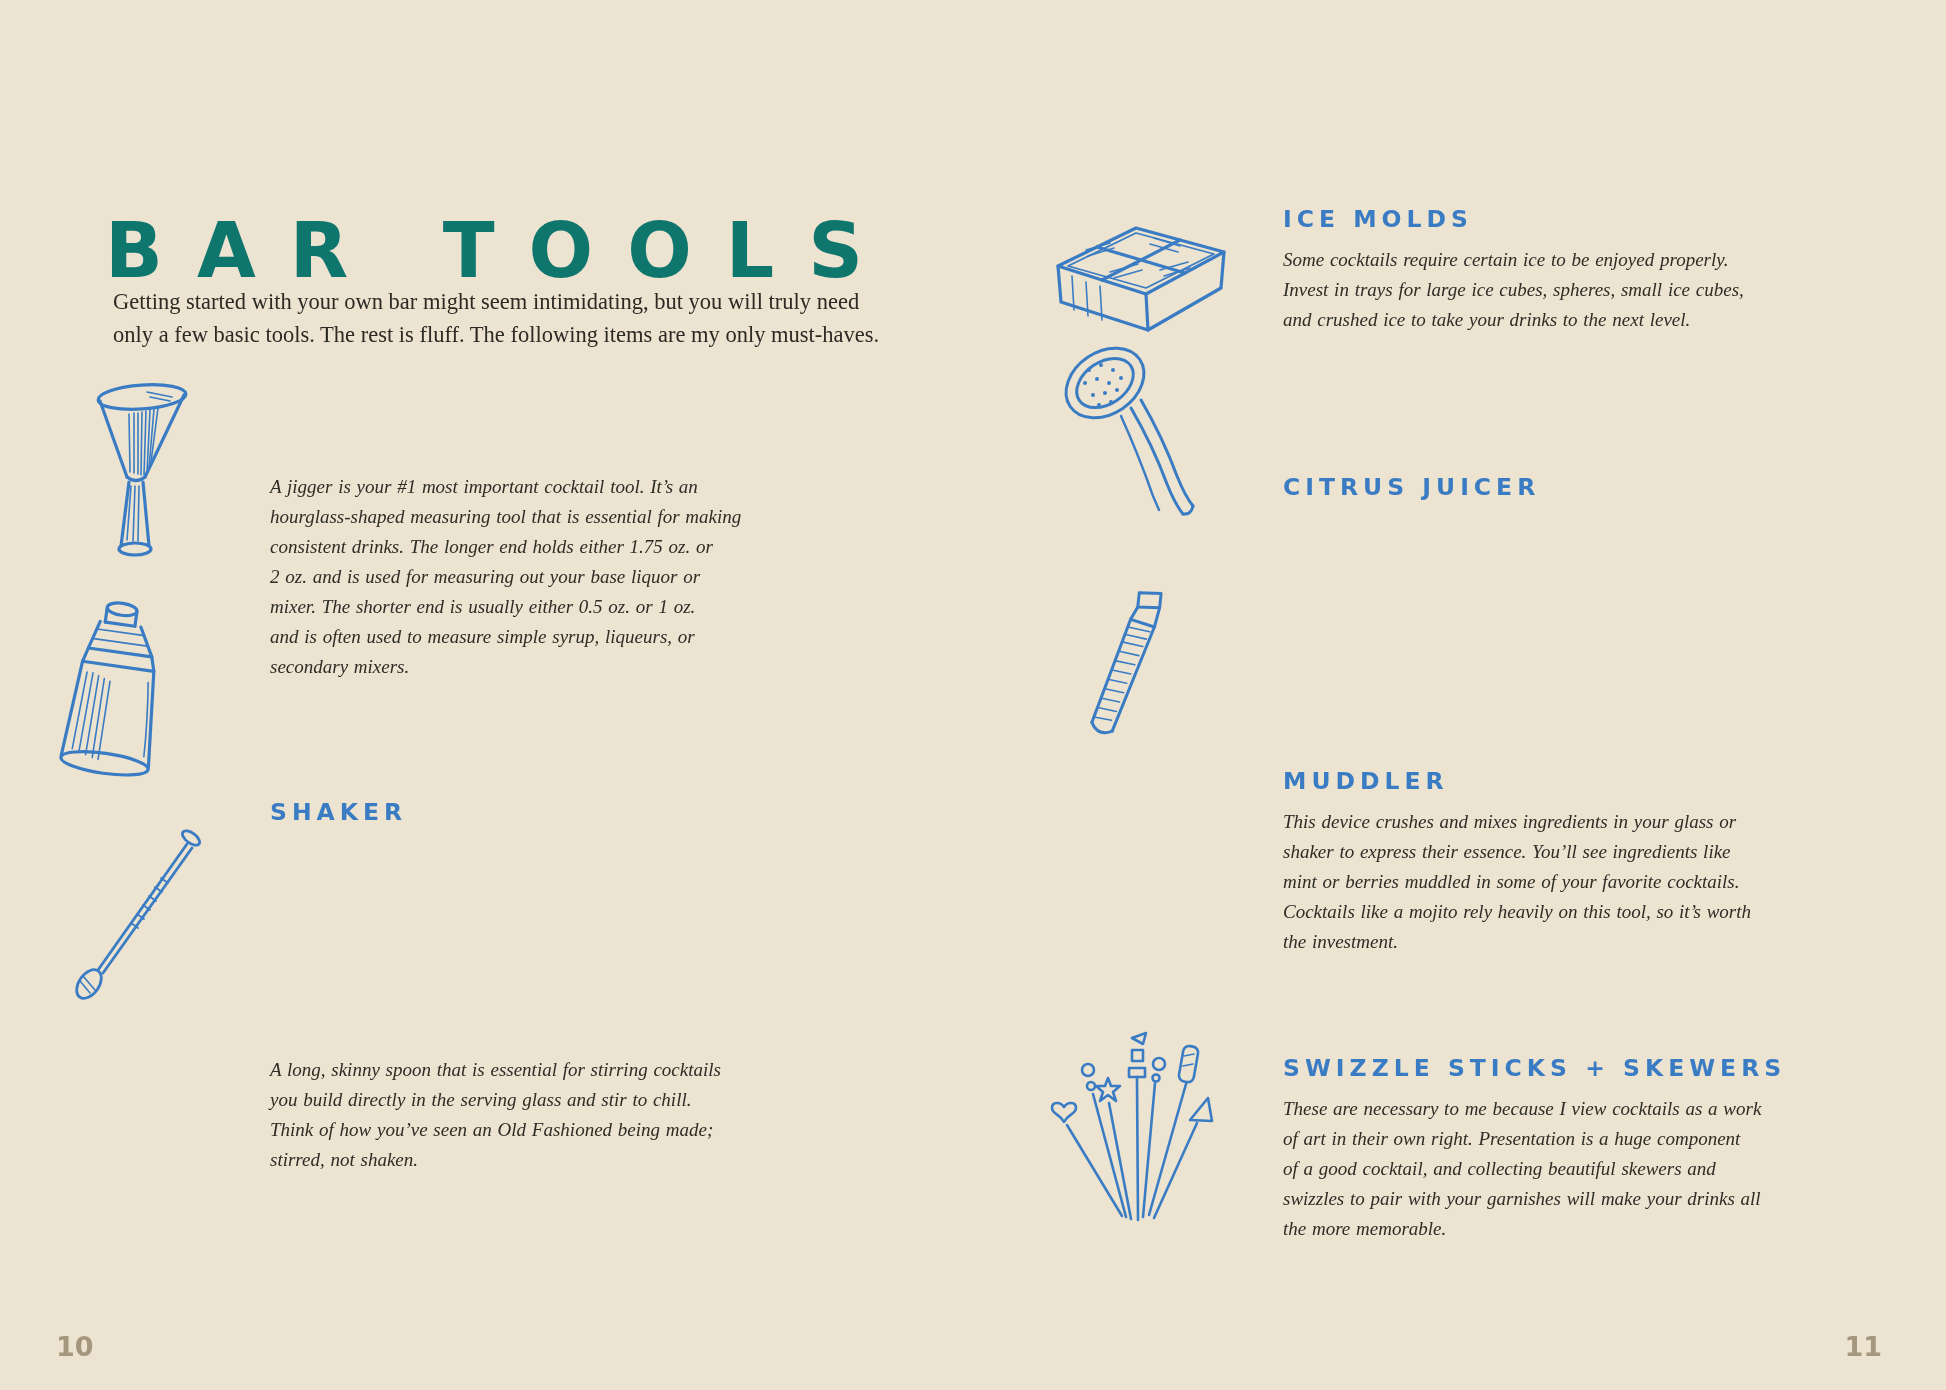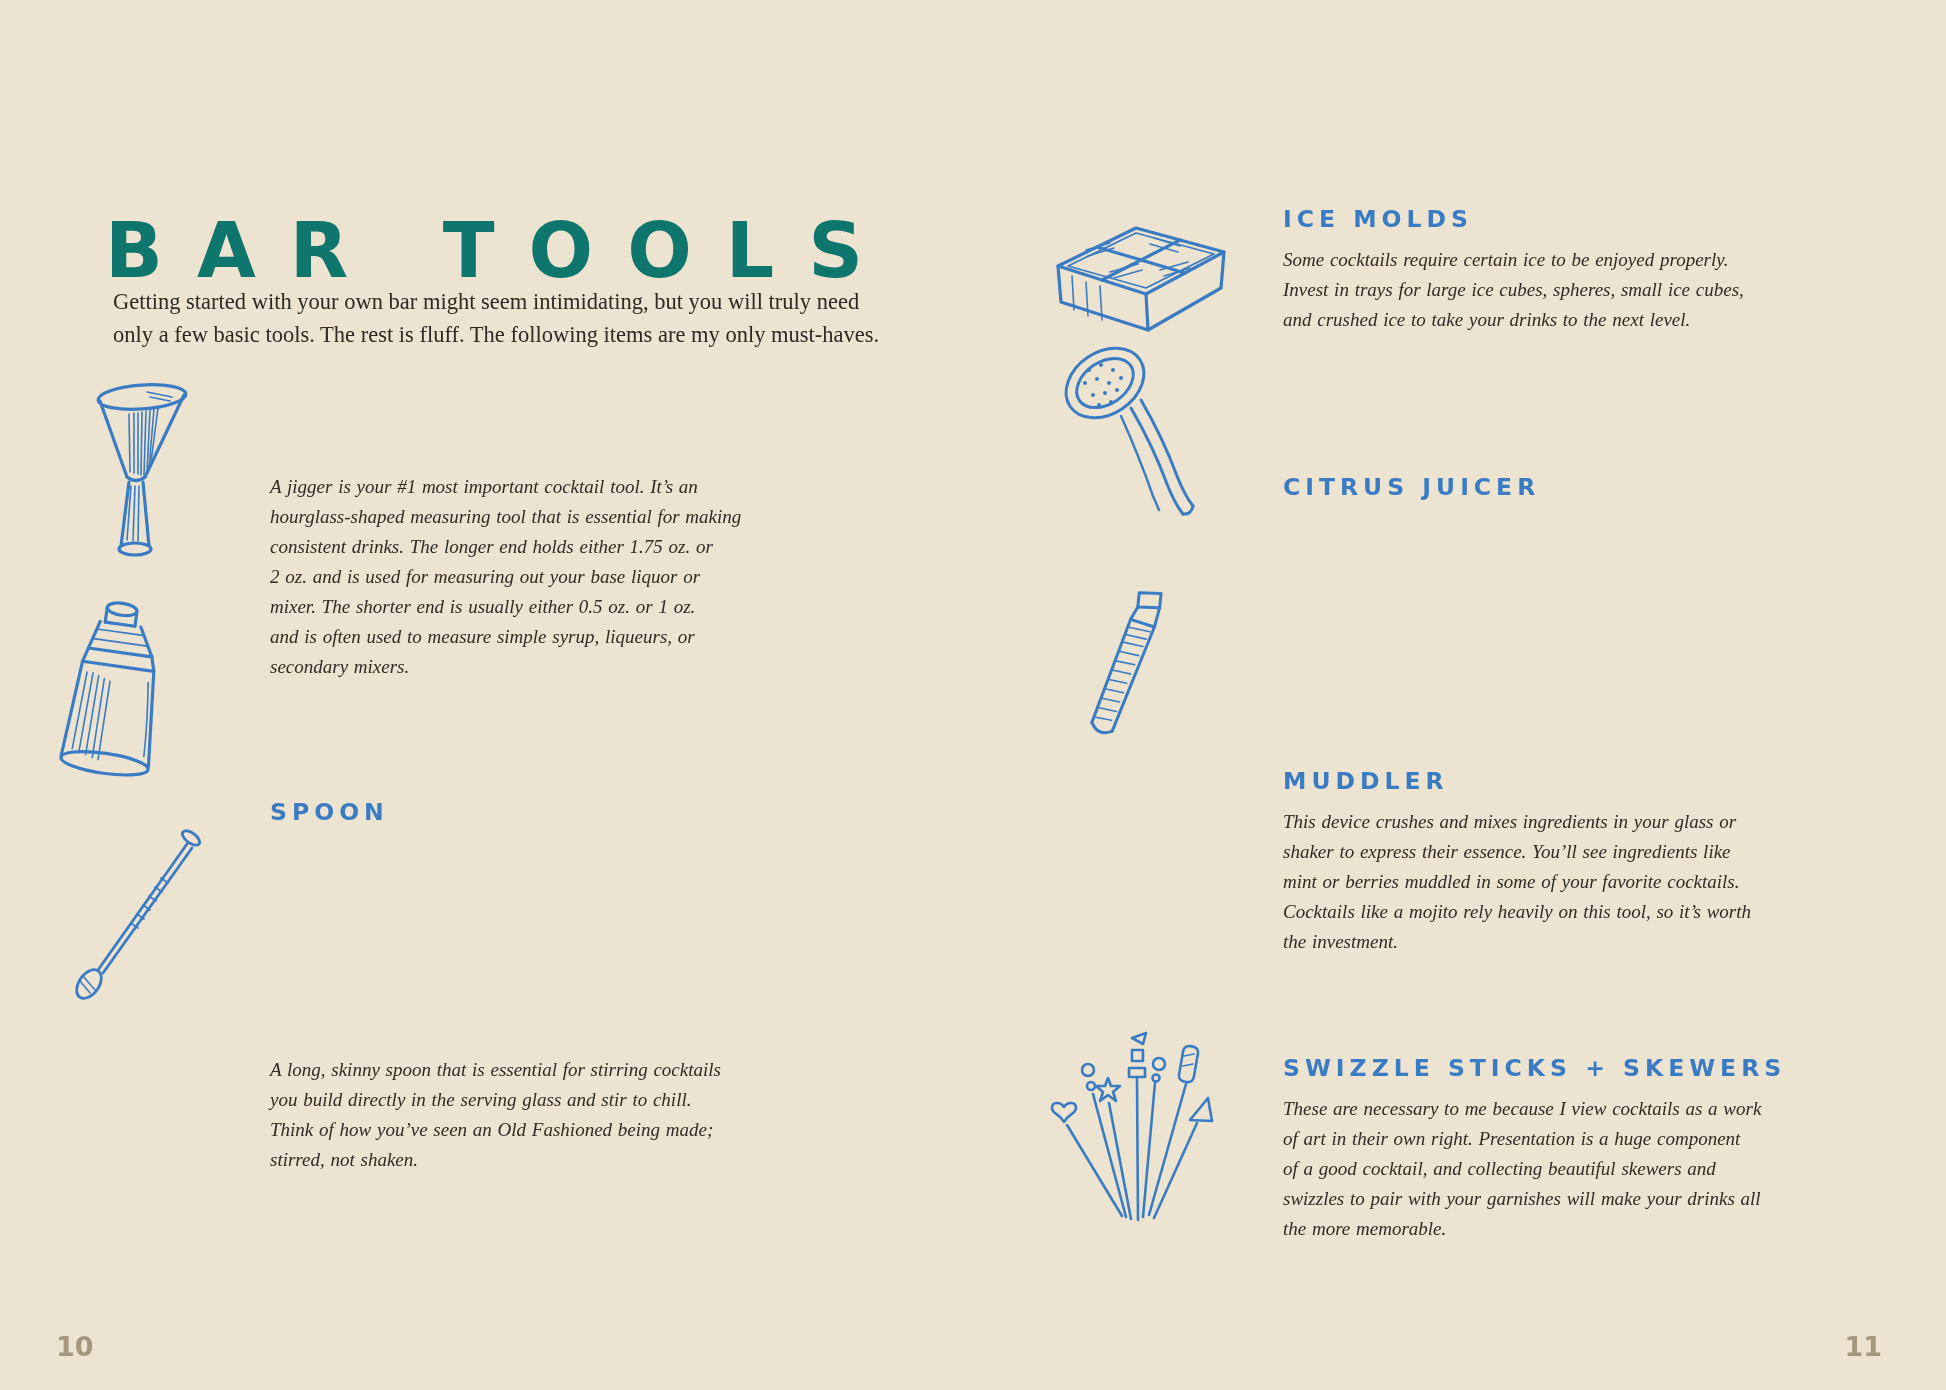--- a/index.html
+++ b/index.html
@@ -124,21 +124,21 @@
             <path d="M58 86 L57 165"></path>
           <path d="M96 82 Q101 122 102 156"></path>
           <path d="M38 36 L84 36"></path>
             <path d="M36 46 L90 46"></path>
         </g>
       </g>
     </svg>
   </div>
 
   <div class="section-text left-col" style="top:799px;">
-    <h2 class="section-heading">SPOON</h2>
+    <h2 class="section-heading">SHAKER</h2>
   </div>
 
   <div class="illus" style="left:58px;top:828px;width:152px;height:182px;">
     <svg viewBox="0 0 152 182" class="ink" stroke-width="2.8">
       <ellipse cx="133" cy="10" rx="10" ry="5" transform="rotate(36 133 10)"></ellipse>
       <path d="M129 16 L40 142"></path>
       <path d="M134 20 L45 145"></path>
       <g stroke-width="1.8">
         <path d="M103 50 L110 55"></path>
           <path d="M97 59 L104 64"></path>

